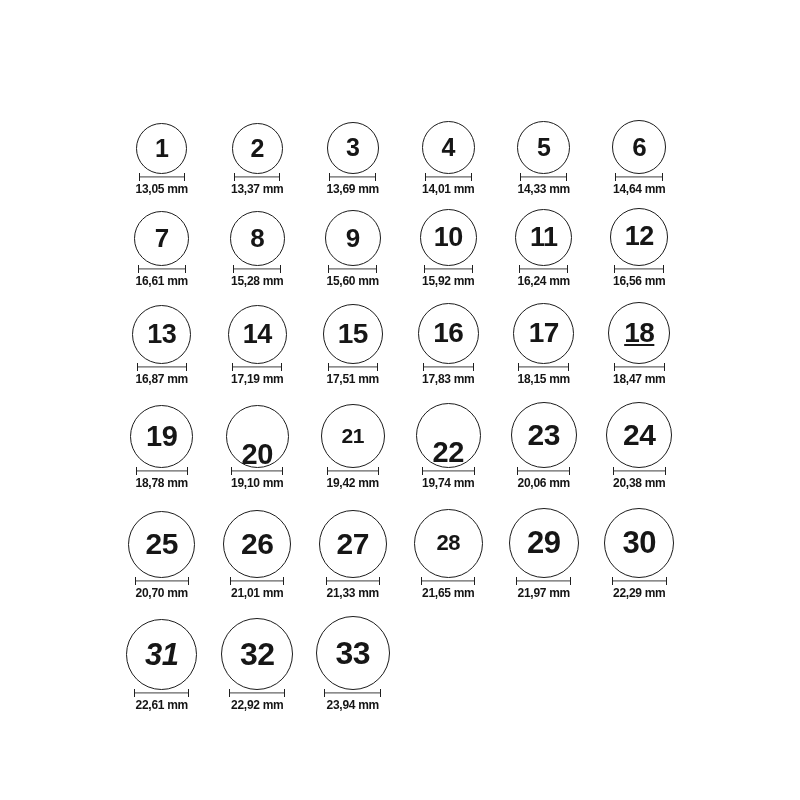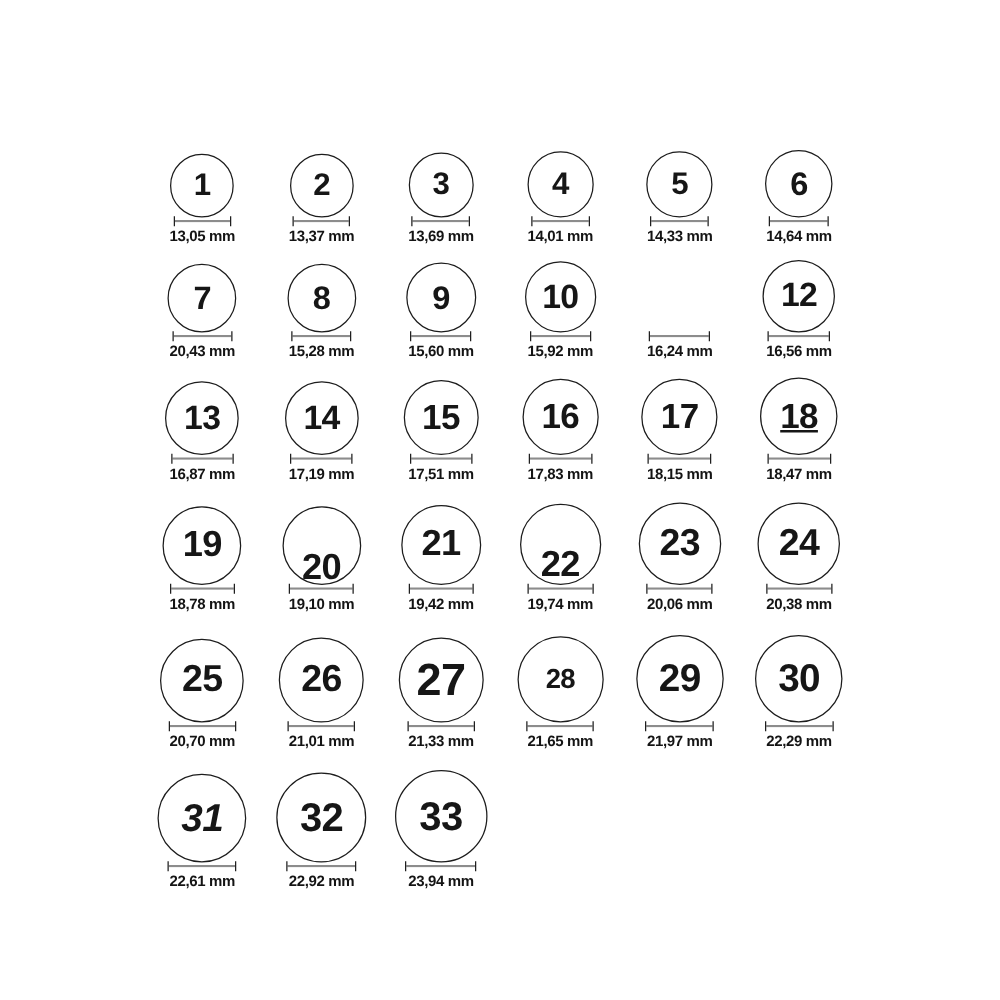--- a/index.html
+++ b/index.html
@@ -115,21 +115,21 @@
         <div class="measure-line" style="width: 48px;"></div>
         <div class="measure-label">14,64 mm</div>
       </div>
     </div>
     <div class="size-row" style="height: 92px;">
       <div class="size-cell">
         <div class="ring-circle" style="width: 55px; height: 55px;">
           <span class="ring-number" style="font-size: 26px;">7</span>
         </div>
         <div class="measure-line" style="width: 48px;"></div>
-        <div class="measure-label">20,43 mm</div>
+        <div class="measure-label">16,61 mm</div>
       </div>
       <div class="size-cell">
         <div class="ring-circle" style="width: 55px; height: 55px;">
           <span class="ring-number" style="font-size: 26px;">8</span>
         </div>
         <div class="measure-line" style="width: 48px;"></div>
         <div class="measure-label">15,28 mm</div>
       </div>
       <div class="size-cell">
         <div class="ring-circle" style="width: 56px; height: 56px;">
@@ -139,20 +139,23 @@
         <div class="measure-label">15,60 mm</div>
       </div>
       <div class="size-cell">
         <div class="ring-circle" style="width: 57px; height: 57px;">
           <span class="ring-number" style="font-size: 27px;">10</span>
         </div>
         <div class="measure-line" style="width: 49px;"></div>
         <div class="measure-label">15,92 mm</div>
       </div>
       <div class="size-cell">
+        <div class="ring-circle" style="width: 57px; height: 57px;">
+          <span class="ring-number" style="font-size: 27px;">11</span>
+        </div>
         <div class="measure-line" style="width: 49px;"></div>
         <div class="measure-label">16,24 mm</div>
       </div>
       <div class="size-cell">
         <div class="ring-circle" style="width: 58px; height: 58px;">
           <span class="ring-number" style="font-size: 27px;">12</span>
         </div>
         <div class="measure-line" style="width: 50px;"></div>
         <div class="measure-label">16,56 mm</div>
       </div>
@@ -211,21 +214,21 @@
       </div>
       <div class="size-cell">
         <div class="ring-circle" style="width: 63px; height: 63px;">
           <span class="ring-number" style="font-size: 29px; margin-top: 36px;">20</span>
         </div>
         <div class="measure-line" style="width: 52px;"></div>
         <div class="measure-label">19,10 mm</div>
       </div>
       <div class="size-cell">
         <div class="ring-circle" style="width: 64px; height: 64px;">
-          <span class="ring-number" style="font-size: 29px;">21</span>
+          <span class="ring-number" style="font-size: 21px;">21</span>
         </div>
         <div class="measure-line" style="width: 52px;"></div>
         <div class="measure-label">19,42 mm</div>
       </div>
       <div class="size-cell">
         <div class="ring-circle" style="width: 65px; height: 65px;">
           <span class="ring-number" style="font-size: 29px; margin-top: 34px;">22</span>
         </div>
         <div class="measure-line" style="width: 53px;"></div>
         <div class="measure-label">19,74 mm</div>
@@ -255,21 +258,21 @@
       </div>
       <div class="size-cell">
         <div class="ring-circle" style="width: 68px; height: 68px;">
           <span class="ring-number" style="font-size: 30px;">26</span>
         </div>
         <div class="measure-line" style="width: 54px;"></div>
         <div class="measure-label">21,01 mm</div>
       </div>
       <div class="size-cell">
         <div class="ring-circle" style="width: 68px; height: 68px;">
-          <span class="ring-number" style="font-size: 36px;">27</span>
+          <span class="ring-number" style="font-size: 30px;">27</span>
         </div>
         <div class="measure-line" style="width: 54px;"></div>
         <div class="measure-label">21,33 mm</div>
       </div>
       <div class="size-cell">
         <div class="ring-circle" style="width: 69px; height: 69px;">
           <span class="ring-number" style="font-size: 22px;">28</span>
         </div>
         <div class="measure-line" style="width: 54px;"></div>
         <div class="measure-label">21,65 mm</div>

